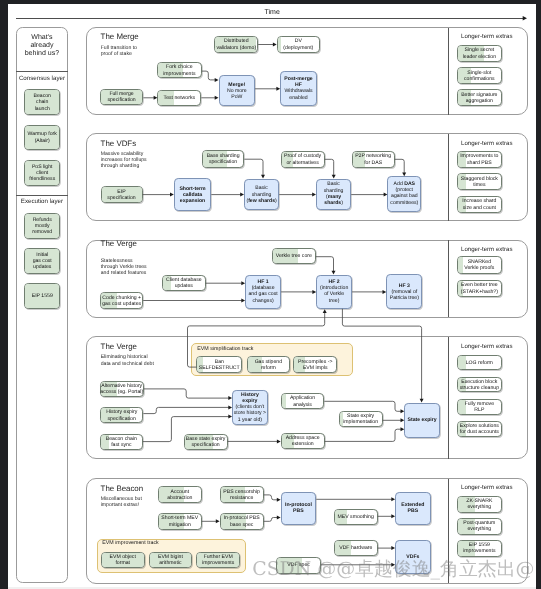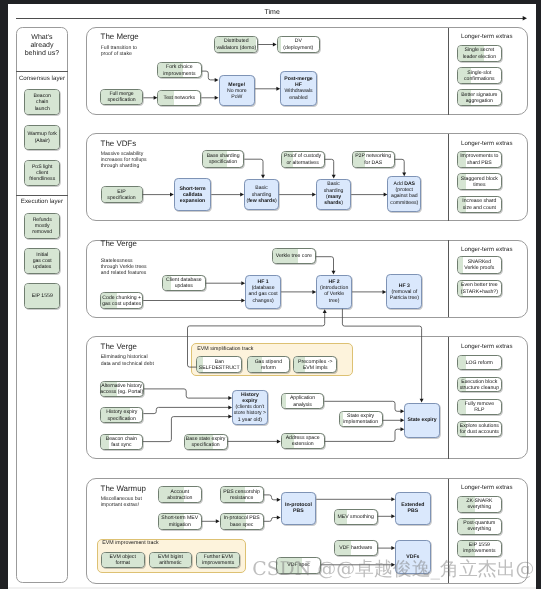--- a/index.html
+++ b/index.html
@@ -391,21 +391,21 @@
 RLP</div>
       </div>
       <div class="node green" style="left: 448.8px; top: 417.1px; width: 45.1px; height: 15.6px;">
         <div class="fillwrap">
           <div class="fill" style="width: 19%;"></div>
         </div>
         <div class="lbl">Explore solutions
 for dust accounts</div>
       </div>
       <div class="panel" style="left: 78.2px; top: 474.2px; width: 441.6px; height: 105.7px;"></div>
-      <div class="panel-title" style="left: 92.6px; top: 479.7px;">The Warmup</div>
+      <div class="panel-title" style="left: 92.6px; top: 479.7px;">The Beacon</div>
       <div class="panel-sub" style="left: 92.7px; top: 492.1px;">Miscellaneous but
 important extras!</div>
       <div class="vdiv" style="left: 440px; top: 474.7px; height: 104.7px;"></div>
       <div class="extras-title" style="left: 453px; top: 480px;">Longer-term extras</div>
       <div class="track" style="left: 88.7px; top: 534.7px; width: 149px; height: 34.1px;"></div>
       <div class="track-title" style="left: 94.2px; top: 536.4px;">EVM improvement track</div>
       <div class="node green" style="left: 149.9px; top: 482.4px; width: 43.8px; height: 16.8px;">
         <div class="fillwrap">
           <div class="fill" style="width: 61%;"></div>
         </div>

